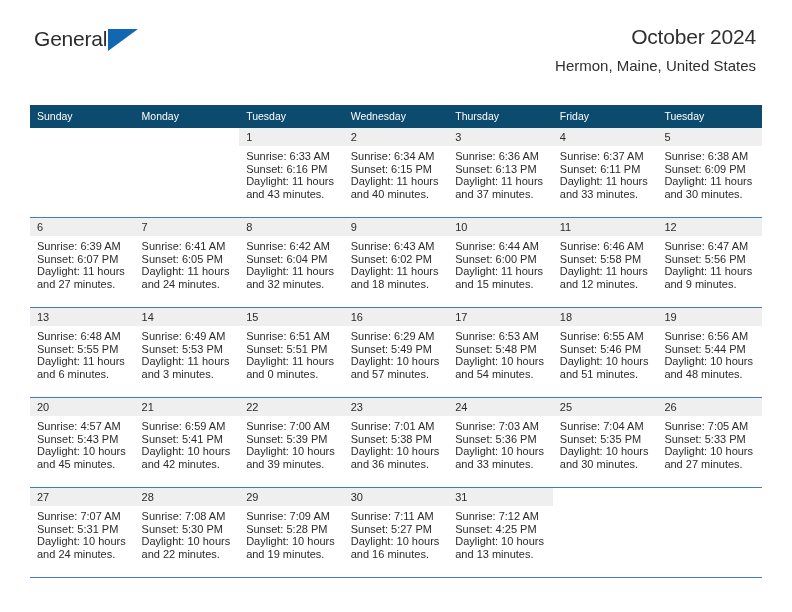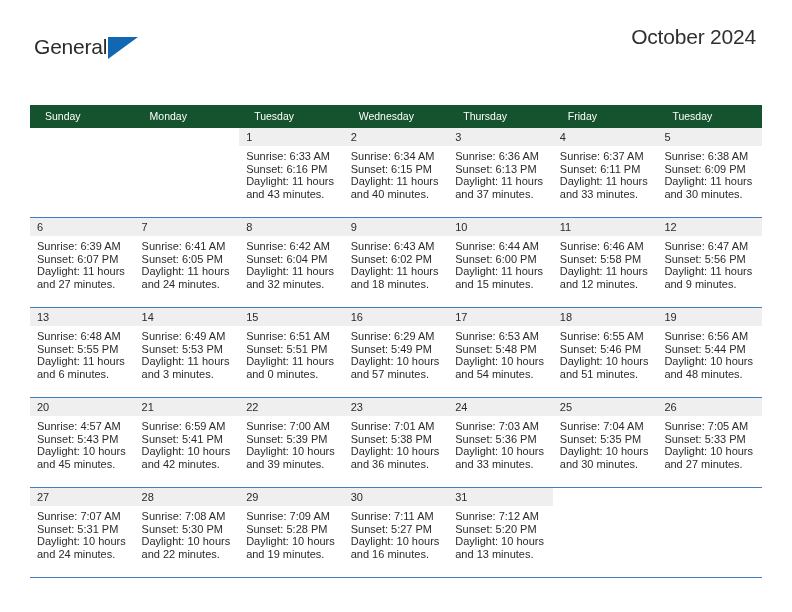--- a/index.html
+++ b/index.html
@@ -26,21 +26,21 @@
   .top {
     position: relative;
     height: 72px;
     padding: 22px 36px 0 34px;
     box-sizing: border-box;
   }
 
   .logo {
     position: absolute;
     left: 34px;
-    top: 36px;
+    top: 28px;
     width: 140px;
     height: 48px;
     line-height: 1;
   }
   .logo-row1 {
     position: relative;
     font-size: 21px;
     color: #2b2b2b;
     letter-spacing: -0.2px;
     height: 22px;
@@ -88,26 +88,26 @@
     left: 30px;
     top: 105px;
     width: 732px;
   }
   table.cal {
     width: 732px;
     border-collapse: collapse;
     table-layout: fixed;
   }
   table.cal th {
-    background: #14532d;
+    background: #0c4a6e;
     color: #ffffff;
     font-size: 10.5px;
     font-weight: normal;
     text-align: left;
-    padding: 5px 0 6px 15px;
+    padding: 5px 0 6px 7px;
     height: 19px;
     box-sizing: border-box;
   }
   table.cal td {
     vertical-align: top;
     padding: 0;
     border-bottom: 1px solid #3f7fc1;
     height: 89px;
     box-sizing: border-box;
   }
@@ -146,20 +146,21 @@
 
     <div class="logo">
       <div class="logo-row1">
         <span>General</span>
         <span class="logo-tri"></span>
       </div>
     </div>
 
     <div class="title-block">
       <div class="cal-title">October 2024</div>
+      <div class="cal-subtitle">Hermon, Maine, United States</div>
     </div>
 
   </div>
 
   <div class="cal-wrap">
     <table class="cal">
       <thead>
         <tr>
           <th>Sunday</th>
           <th>Monday</th>
@@ -518,21 +519,21 @@
                   <div>Daylight: 10 hours</div>
                   <div>and 16 minutes.</div>
                 </div>
               </div>
             </td>
             <td>
               <div class="cell">
                 <div class="daynum">31</div>
                 <div class="info">
                   <div>Sunrise: 7:12 AM</div>
-                  <div>Sunset: 5:20 PM</div>
+                  <div>Sunset: 4:25 PM</div>
                   <div>Daylight: 10 hours</div>
                   <div>and 13 minutes.</div>
                 </div>
               </div>
             </td>
             <td>
               <div class="cell blank">
                 <div class="daynum"></div>
               </div>
             </td>

